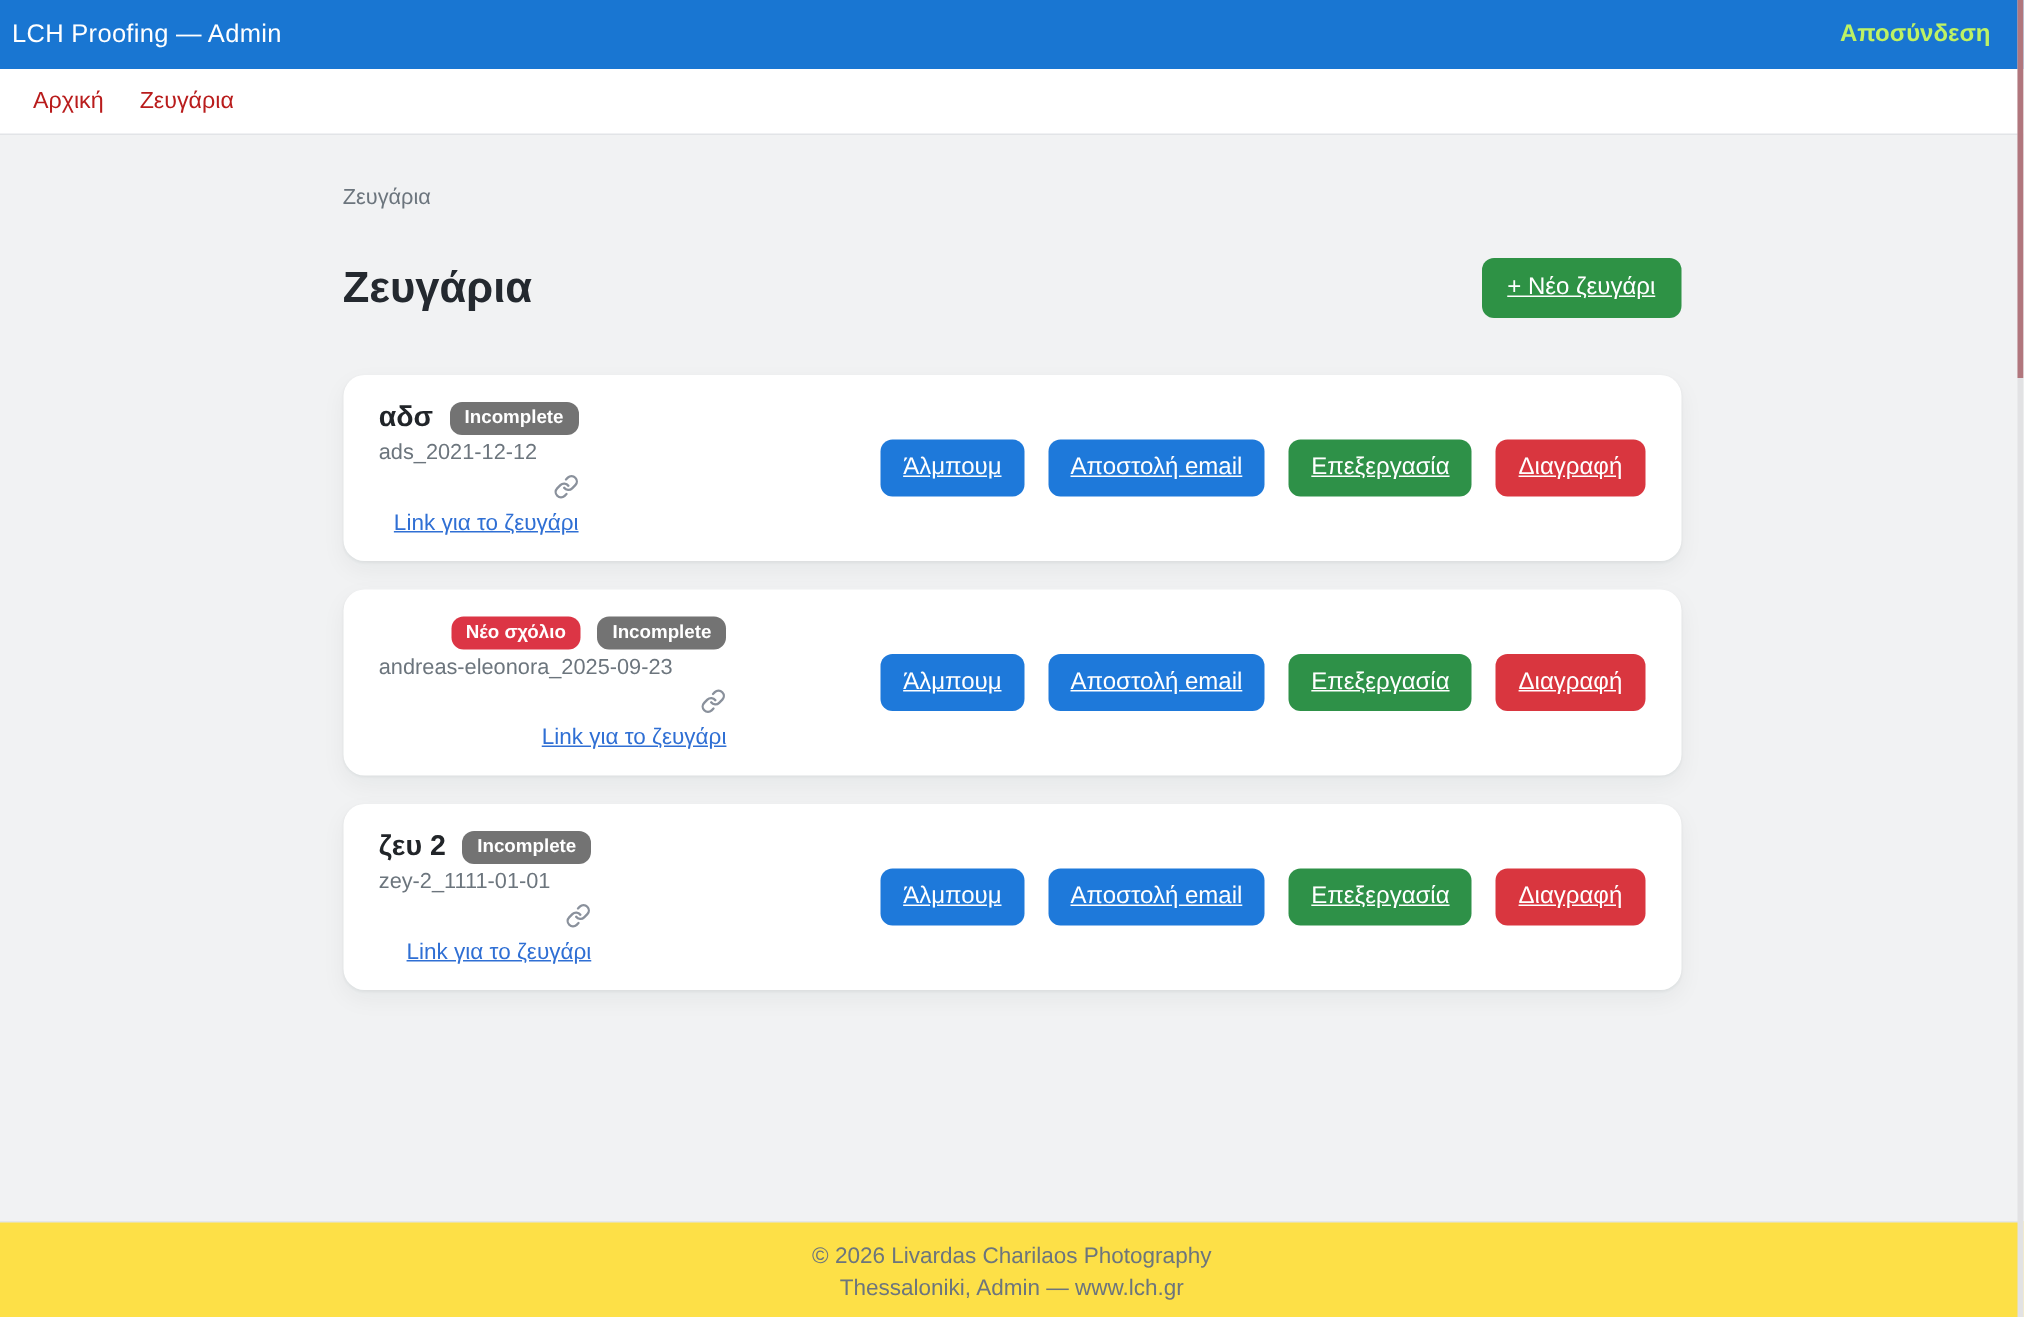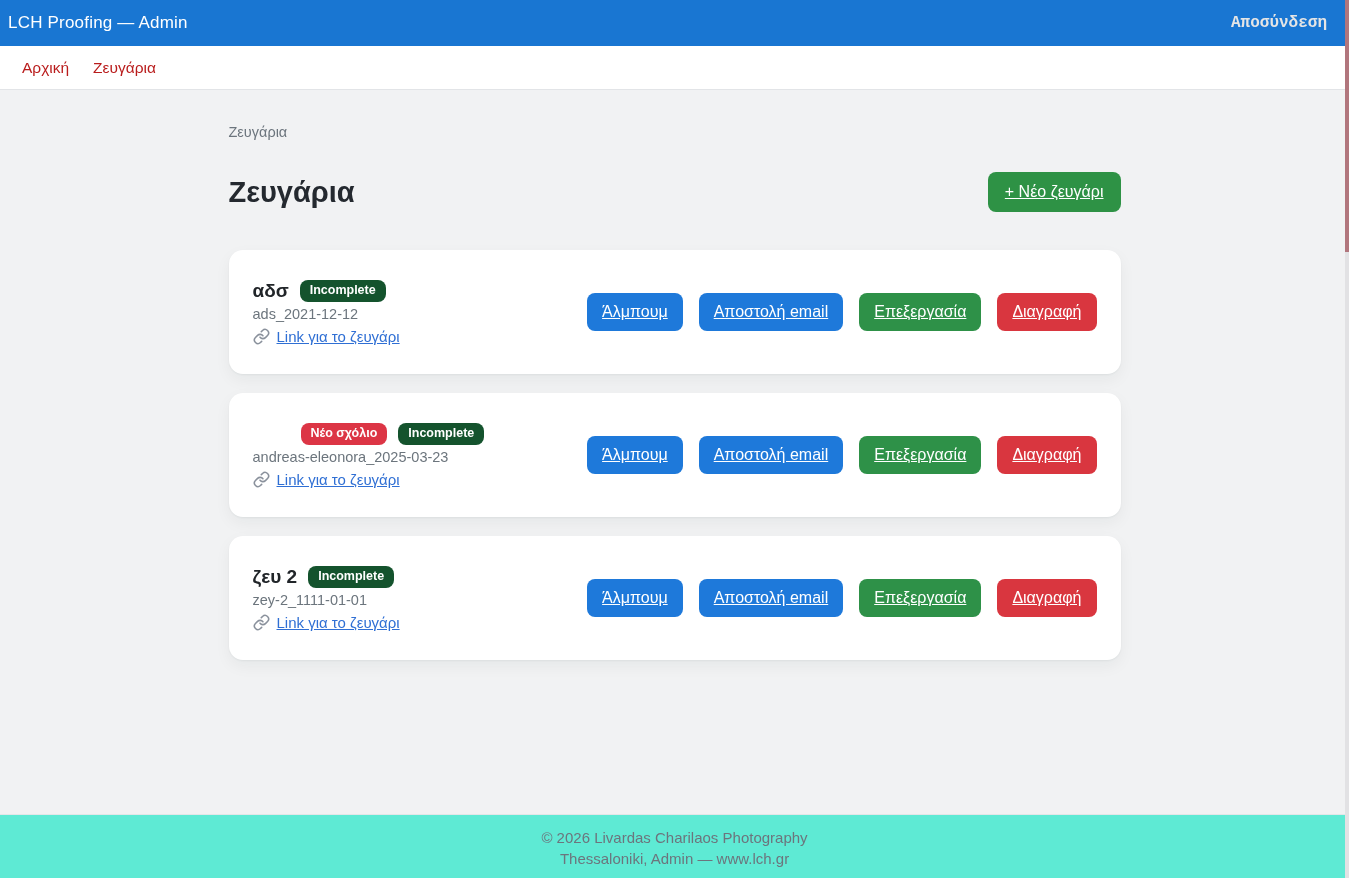--- a/index.html
+++ b/index.html
@@ -18,21 +18,21 @@
     height: 46px;
     background: #1976d2;
     color: #fff;
     display: flex;
     align-items: center;
     justify-content: space-between;
     padding: 0 22px 0 8px;
     flex: 0 0 auto;
   }
   .brand { font-size: 17px; font-weight: 500; letter-spacing: .2px; }
-  .logout { font-size: 16px; font-weight: 600; color: #e5e5e5; text-decoration: none; cursor: pointer; font-family: Liberation Mono, monospace; }
+  .logout { font-size: 16px; font-weight: 600; color: #bef264; text-decoration: none; cursor: pointer; }
 
   
   .navbar {
     height: 44px;
     background: #ffffff;
     border-bottom: 1px solid #e2e4e7;
     display: flex;
     align-items: center;
     gap: 24px;
     padding: 0 22px;
@@ -98,38 +98,38 @@
   .badge {
     margin-left: 11px;
     border-radius: 8px;
     padding: 4px 10px 5px;
     font-size: 12.5px;
     font-weight: 700;
     color: #fff;
     line-height: 13px;
     white-space: nowrap;
   }
-  .badge-warning { background: #14532d; }
+  .badge-warning { background: #737373; }
   .badge-danger  { background: #dc3545; margin-left: 48px; }
   .card-slug { margin-top: 4px; font-size: 14.5px; color: #6c757d; }
-  .card-link-row { margin-top: 6px; display: flex; align-items: flex-start; gap: 7px; }
+  .card-link-row { margin-top: 6px; display: flex; align-items: flex-end; gap: 7px; flex-direction: column; }
   .link-icon { width: 17px; height: 17px; display: inline-block; flex: 0 0 auto; }
   .couple-link {
     color: #2f6fd4;
     font-size: 15px;
     text-decoration: underline;
     cursor: pointer;
   }
   .card-actions { display: flex; gap: 16px; align-items: center; }
 
   
   .footer {
     flex: 0 0 auto;
     height: 64px;
-    background: #5eead4;
+    background: #fde047;
     border-top: 1px solid #e4e6e8;
     text-align: center;
     padding-top: 12px;
     font-size: 15px;
     color: #6c757d;
     line-height: 21px;
   }
 
   
   .scrollbar-track {
@@ -195,21 +195,21 @@
             <button class="btn btn-danger">Διαγραφή</button>
           </div>
         </section>
 
         <section class="card">
           <div class="card-info">
             <div class="card-title-row">
               <span class="badge badge-danger">Νέο σχόλιο</span>
               <span class="badge badge-warning">Incomplete</span>
             </div>
-            <div class="card-slug">andreas-eleonora_2025-03-23</div>
+            <div class="card-slug">andreas-eleonora_2025-09-23</div>
             <div class="card-link-row">
               <span class="link-icon">
                 <svg viewBox="0 0 24 24" width="17" height="17" fill="none" stroke="#8a919c" stroke-width="2.2" stroke-linecap="round" stroke-linejoin="round">
                     <path d="M10 13a5 5 0 0 0 7.54.54l3-3a5 5 0 0 0-7.07-7.07l-1.72 1.71"></path>
                     <path d="M14 11a5 5 0 0 0-7.54-.54l-3 3a5 5 0 0 0 7.07 7.07l1.71-1.71"></path>
                   </svg>
               </span>
               <a class="couple-link">Link για το ζευγάρι</a>
             </div>
           </div>

